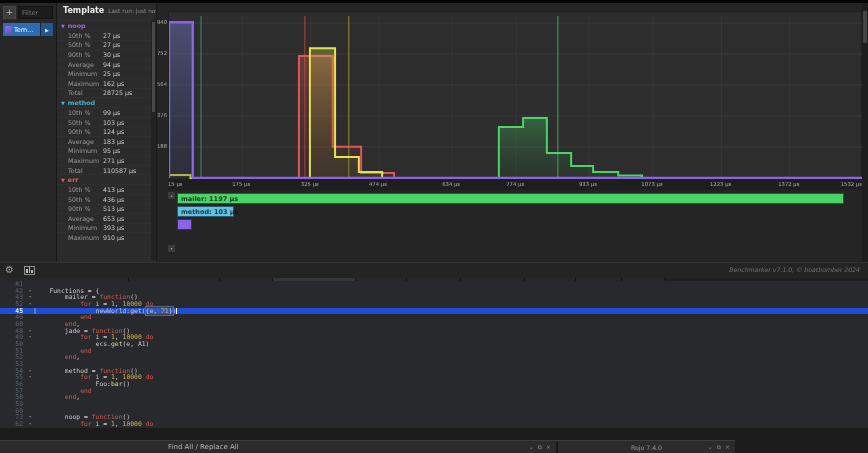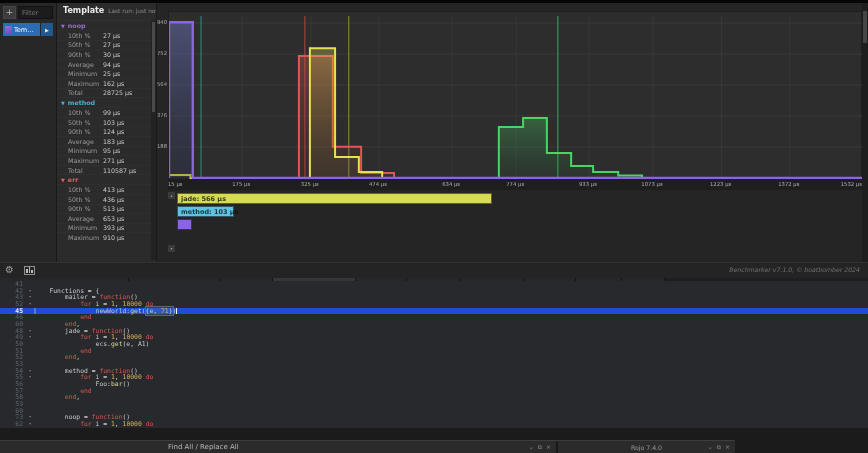--- a/index.html
+++ b/index.html
@@ -277,22 +277,22 @@
       <div class="xlab" style="left: 552.638px; transform: translateX(-50%);">1223 μs</div>
       <div class="xlab" style="left: 620.803px; transform: translateX(-50%);">1372 μs</div>
       <div class="xlab" style="left: 694px; transform: translateX(-100%);">1532 μs</div>
     </div>
   <div id="legend">
     <div class="lg-scroll">
       <div class="lg-btn" style="top:0">▴</div>
       <div class="lg-btn" style="bottom:0">▾</div>
     </div>
     <div id="lg-bars">
-        <div class="lg-bar" style="width: 46.0163%; background: linear-gradient(90deg, rgb(214, 219, 82), rgb(214, 219, 82));">
-          <span class="lg-lbl">jade: 566 μs</span>
+        <div class="lg-bar" style="width: 97.3171%; background: linear-gradient(90deg, rgb(73, 212, 101), rgb(73, 212, 101));">
+          <span class="lg-lbl">mailer: 1197 μs</span>
         </div>
         <div class="lg-bar" style="width: 8.37398%; background: linear-gradient(90deg, rgb(95, 193, 228), rgb(95, 193, 228));">
           <span class="lg-lbl">method: 103 μs</span>
         </div>
         <div class="lg-bar" style="width: 2.19512%; background: linear-gradient(90deg, rgb(138, 99, 232), rgb(138, 99, 232));"></div>
       </div>
   </div>
 </div>
 <div id="right-scroll">
     <div class="rs-thumb"></div>

